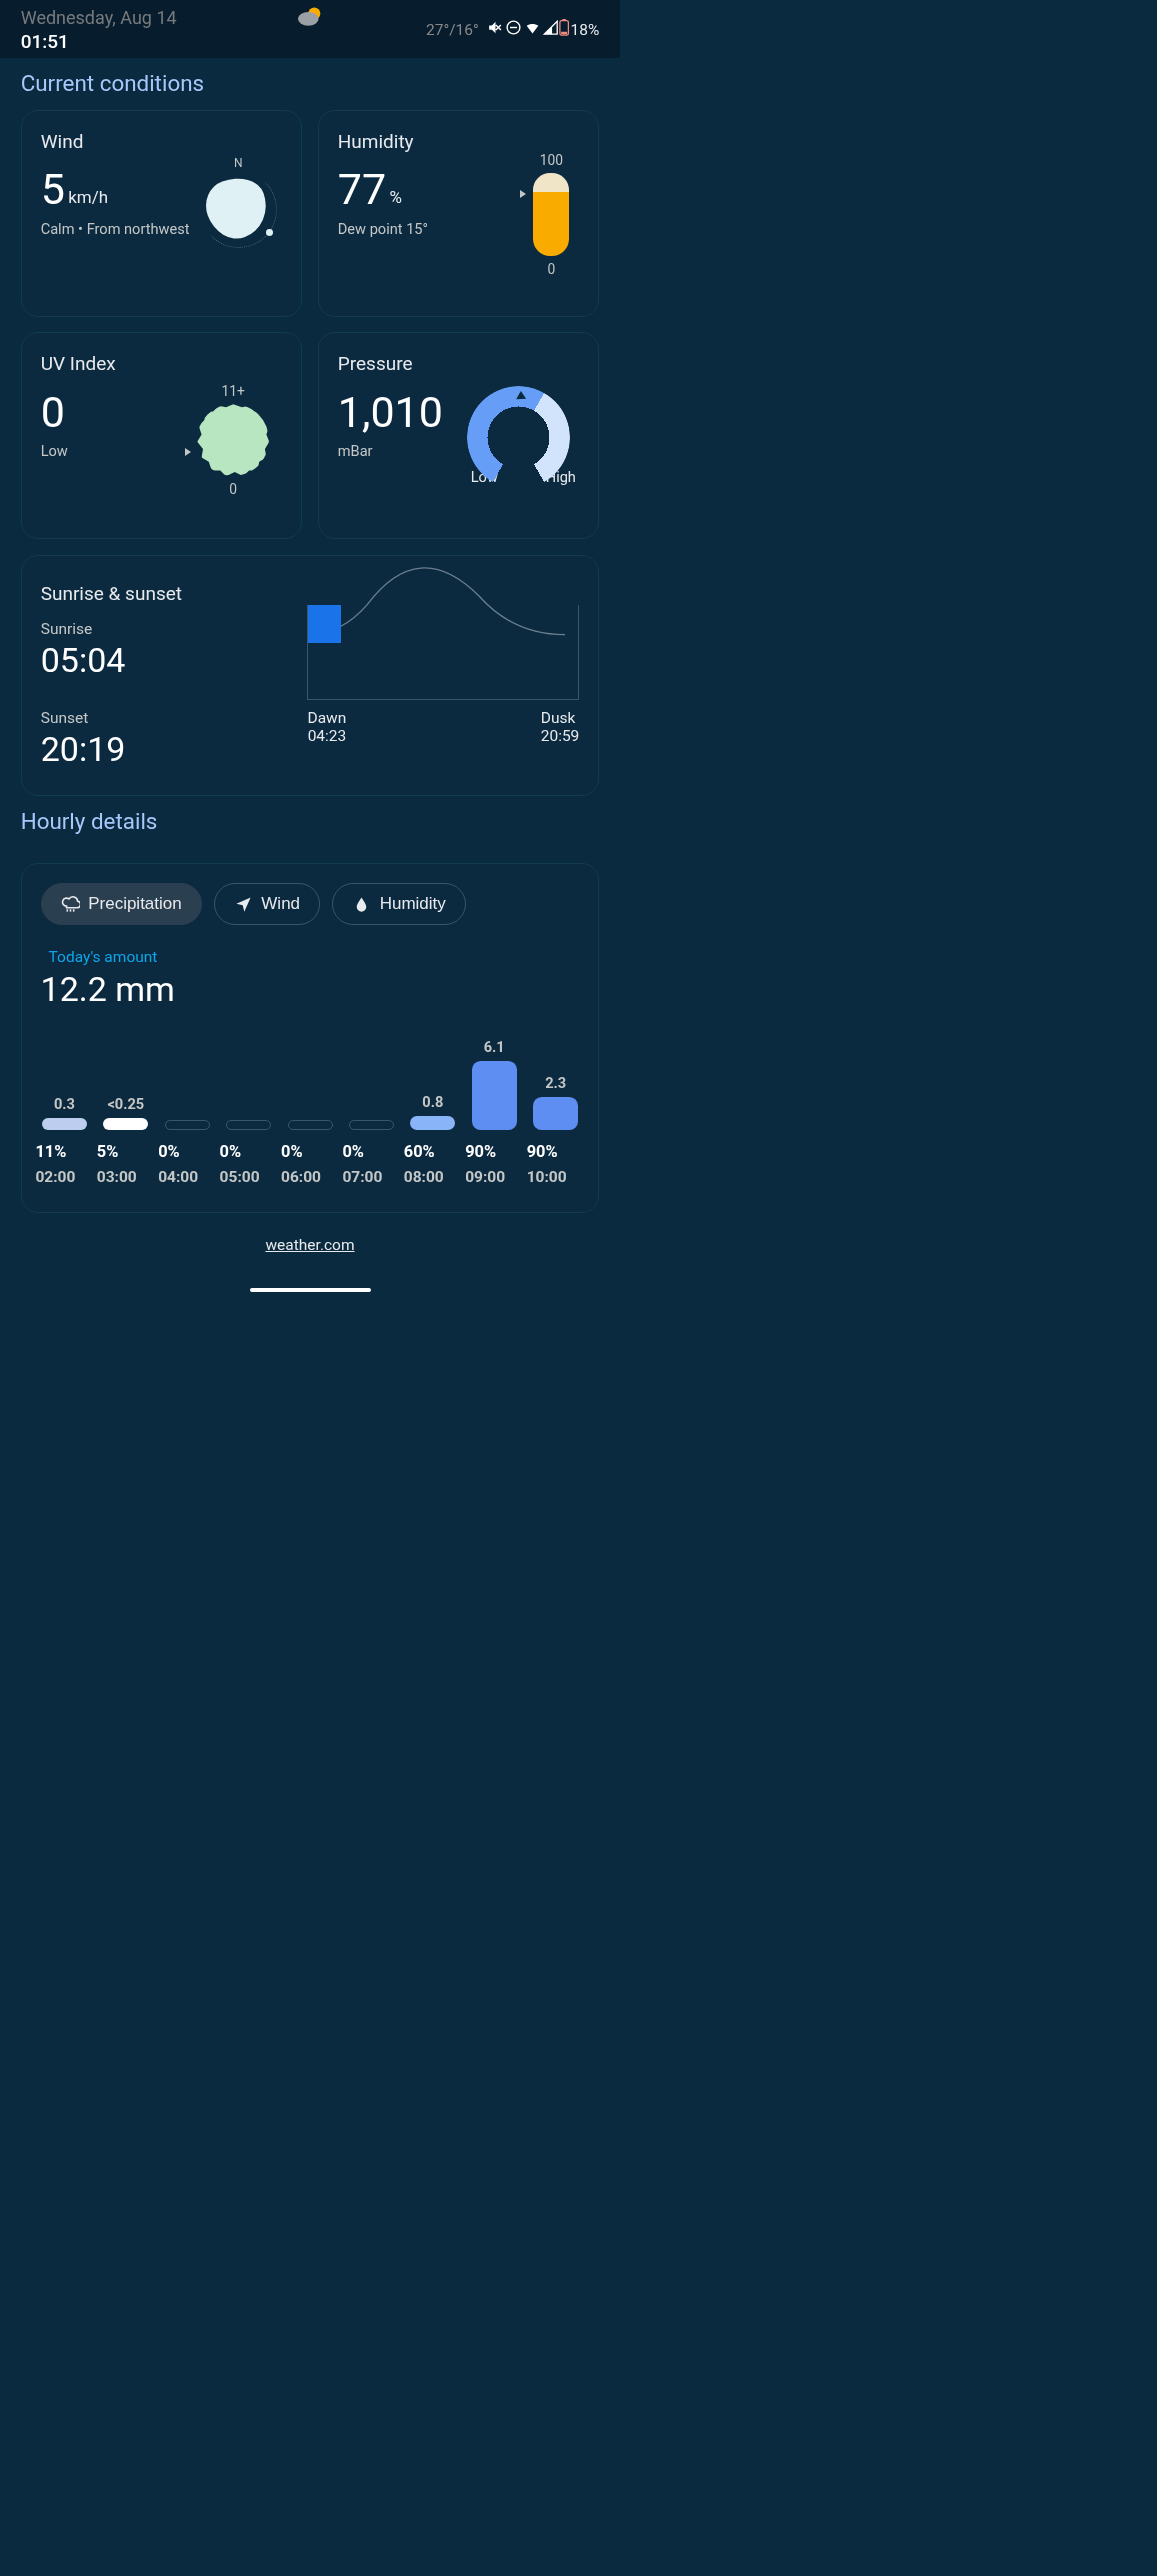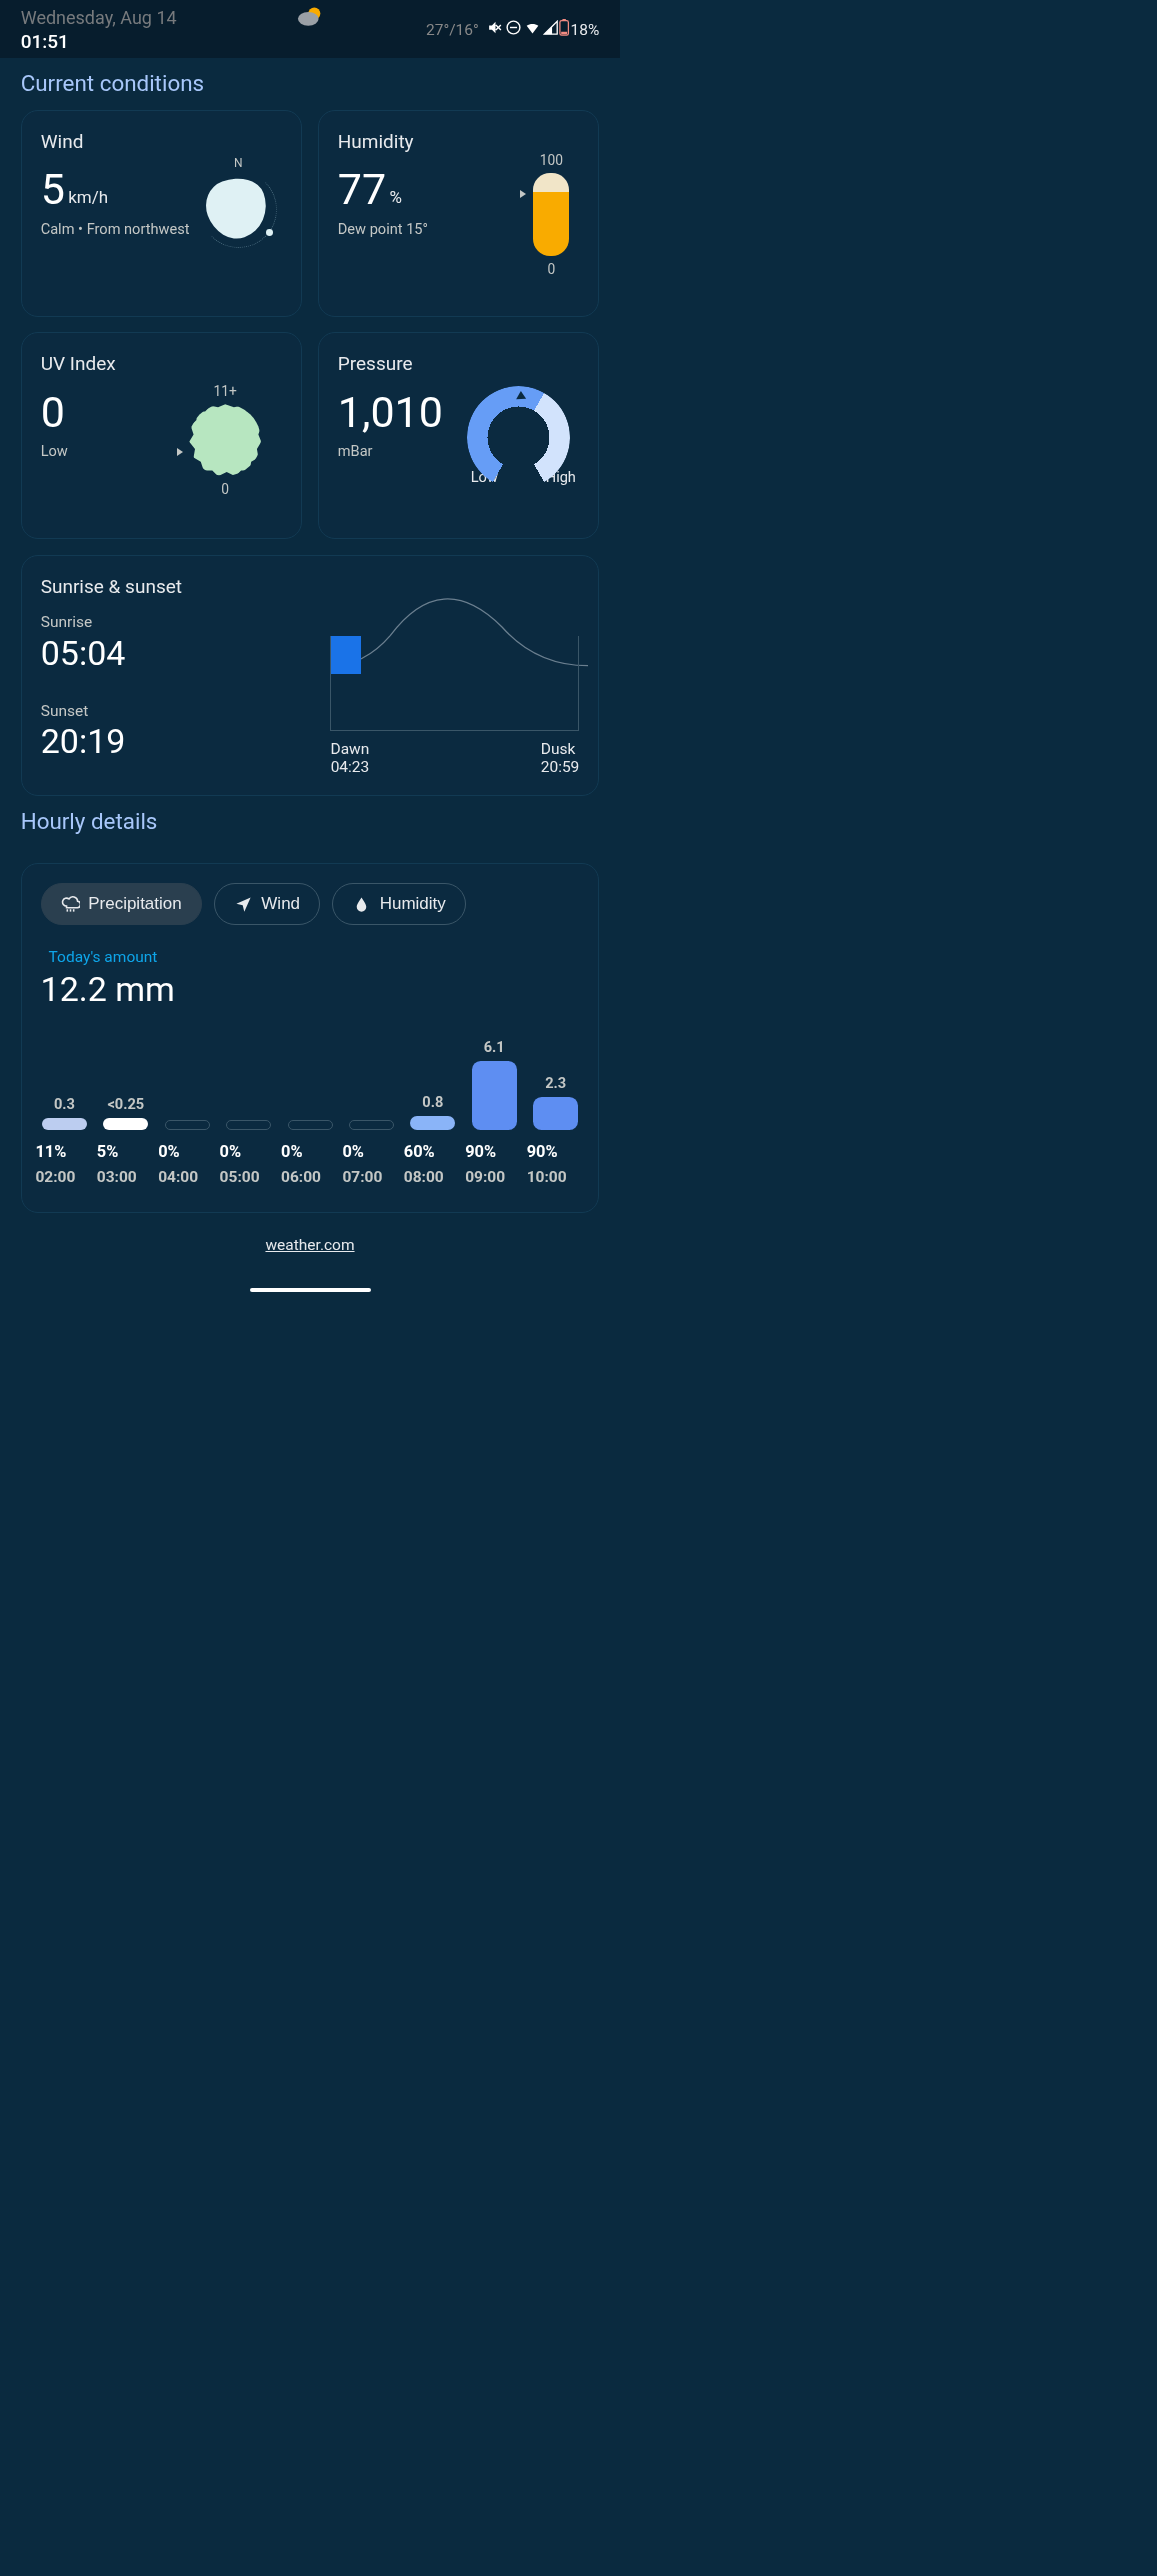--- a/index.html
+++ b/index.html
@@ -86,21 +86,21 @@
     margin: 5.2px 0;
     position:relative;
   }
   .humidity-pointer {
     position:absolute; left:-13.8px; top:17px;
     border-top:4.3px solid transparent;
     border-bottom:4.3px solid transparent;
     border-left:6.9px solid #c4c7c5;
   }
   .uv-graphic {
-    position:absolute; right: 40px; top: 50px;
+    position:absolute; right: 32px; top: 50px;
     display:flex; flex-direction:column; align-items:center;
   }
   .uv-circle {
     width: 72px; height: 72px; background:#b7e6c0; border-radius:50%;
     clip-path: polygon(50% 0, 62% 4%, 72% 2%, 80% 10%, 92% 10%, 94% 22%, 100% 30%, 96% 42%, 100% 52%, 94% 62%, 96% 74%, 86% 80%, 84% 92%, 72% 92%, 64% 100%, 52% 94%, 40% 100%, 32% 92%, 20% 92%, 16% 80%, 6% 74%, 8% 62%, 0 52%, 6% 42%, 2% 30%, 10% 22%, 10% 10%, 22% 10%, 30% 2%, 40% 4%);
   }
   .uv-pointer {
     position:absolute; left:-12px; bottom: 20.7px;
     border-top:4.3px solid transparent;
     border-bottom:4.3px solid transparent;
@@ -120,21 +120,21 @@
     border-left:5.2px solid transparent;
     border-right:5.2px solid transparent;
     border-bottom:8.6px solid #0b2a40;
     transform: rotate(-2deg);
     z-index:2;
   }
   .pressure-labels { display:flex; justify-content:space-between; font-size:14.6px; margin-top:-20.7px; padding:0 3.4px; }
   .sun-card {
     grid-column: 1 / span 2;
     min-height: 241px;
-    display:flex; gap: 42px;
+    display:flex; gap: 19px; align-items: center;
   }
   .sun-left { flex: 0 0 46%; }
   .sun-block { margin-bottom: 29px; }
   .sun-label { font-size: 15.5px; color:#c4c7c5; }
   .sun-time { font-size: 34px; color:#fff; margin-top: 1.7px; }
   .sun-right { flex:1; display:flex; flex-direction:column; justify-content:flex-end; }
   .sun-graph { height: 95px; position:relative; border:0.9px solid #3a5668; border-top:none; }
   .sun-graph-fill {
     position:absolute; left:0; top:0; width:12%; height:38px;
     background:#1a73e8;

